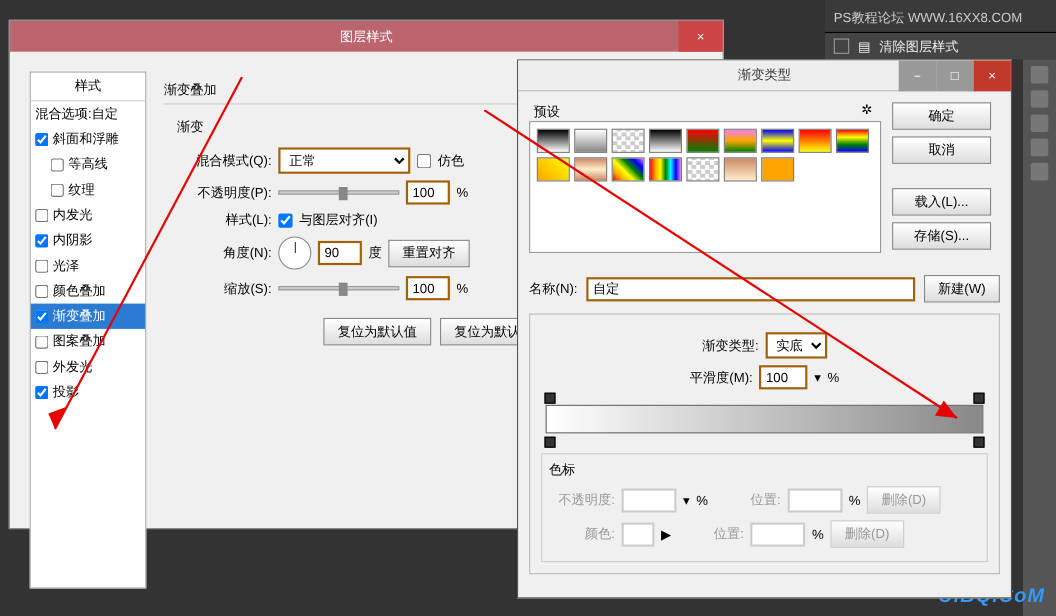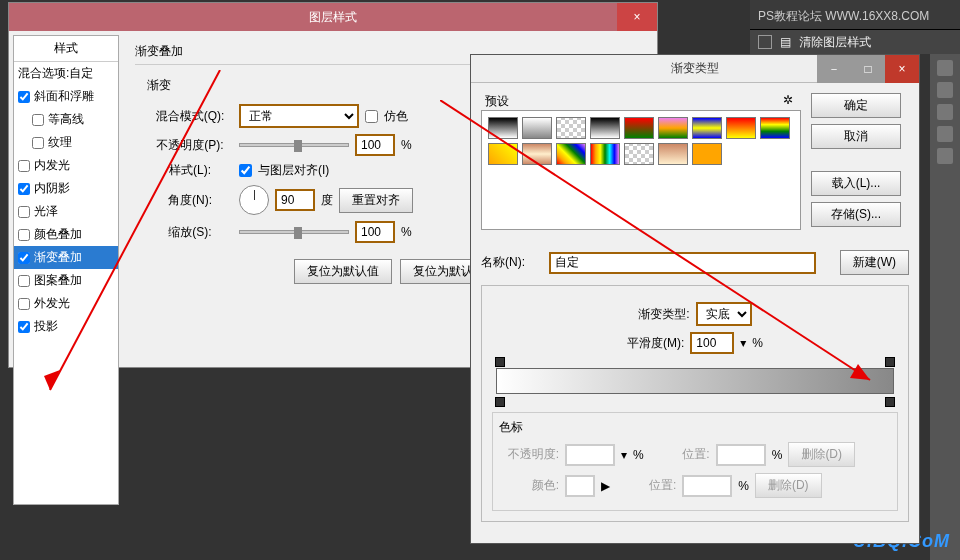--- a/index.html
+++ b/index.html
@@ -6,51 +6,51 @@
 body{width:960px;height:560px;background:#333;position:relative;overflow:hidden}
 .bg-bar{position:absolute;right:0;top:0;width:210px;height:30px;background:#3a3a3a;color:#ccc;padding:8px;border-bottom:1px solid #000}
 .bg-menu{position:absolute;right:0;top:30px;width:210px;height:24px;background:#444;color:#eee;padding:4px 8px;display:flex;align-items:center;gap:8px}
 .bg-menu .doc{width:14px;height:14px;border:1px solid #999}
 .bg-side{position:absolute;right:0;top:54px;width:30px;height:506px;background:#555}
 .bg-side div{width:16px;height:16px;margin:6px auto;background:#777;border-radius:2px}
 .watermark{position:absolute;right:10px;bottom:8px;color:#39f;font-size:18px;font-weight:bold;font-style:italic;letter-spacing:1px}
 .win{position:absolute;background:#f0f0f0;border:1px solid #888}
 .titlebar{height:28px;display:flex;align-items:center;justify-content:center;background:#bb656f;color:#fff;position:relative}
 .close{position:absolute;right:0;top:0;width:40px;height:28px;background:#c44;color:#fff;display:flex;align-items:center;justify-content:center}
-.win1{left:8px;top:2px;width:650px;height:366px}
-.win1 .body{display:flex;height:492px;padding:4px;gap:8px}
+.win1{left:8px;top:18px;width:650px;height:463px}
+.win1 .body{display:flex;height:492px;padding:18px;gap:8px}
 .style-list{width:106px;border:1px solid #aaa;background:#fff;height:470px}
 .style-list .hd{padding:4px 6px;border-bottom:1px solid #ccc;text-align:center}
 .style-list .row{padding:3px 4px;display:flex;align-items:center;gap:4px}
 .style-list .row.sel{background:#2a7bd1;color:#fff}
 .style-list .row.indent{padding-left:18px}
 .style-list input[type=checkbox]{width:12px;height:12px}
 .right-pane{flex:1;padding:4px 8px}
 .section-title{padding:4px 0}
 .frow{display:flex;align-items:center;gap:6px;margin:6px 0}
-.frow label{min-width:86px;text-align:center;display:inline-block}
+.frow label{min-width:86px;text-align:right;display:inline-block}
 select,input[type=text]{font-size:12px;border:2px solid #a16207;padding:2px 4px;background:#fff}
 .slider{width:110px;height:4px;background:#ccc;border:1px solid #999;display:inline-block;position:relative}
 .slider::after{content:"";position:absolute;left:50%;top:-4px;width:8px;height:12px;background:#888}
 .grad-prev{width:120px;height:18px;background:linear-gradient(to right,#666,#ddd);border:1px solid #666;display:inline-block}
 .btn{border:1px solid #888;background:linear-gradient(#fff,#ddd);padding:3px 12px;cursor:pointer}
 .btns{display:flex;gap:8px;justify-content:center;margin-top:16px}
 .dial{width:30px;height:30px;border:1px solid #888;border-radius:50%;position:relative;background:#fff}
 .dial::after{content:"";position:absolute;left:50%;top:4px;width:1px;height:10px;background:#333}
 .win2{left:470px;top:54px;width:450px;height:490px;z-index:5;border:1px solid #555}
 .win2 .titlebar{background:#eee;color:#333;border-bottom:1px solid #bbb;justify-content:center}
 .win2 .tb-right{position:absolute;right:0;top:0;display:flex;height:28px}
 .win2 .tb-btn{width:34px;height:28px;display:flex;align-items:center;justify-content:center;color:#fff}
 .min{background:#999}.max{background:#999}.win2 .close{background:#c0392b;position:static}
 .gbody{padding:10px;display:flex;gap:10px}
 .preset-box{border:1px solid #999;background:#fff;width:320px;height:120px;padding:6px}
 .preset-grid{display:grid;grid-template-columns:repeat(9,30px);gap:4px}
 .sw{width:30px;height:22px;border:1px solid #777}
 .rbtn{display:flex;flex-direction:column;gap:6px;width:90px}
-.name-row{display:flex;align-items:center;gap:24px;margin:10px}
+.name-row{display:flex;align-items:center;gap:8px;margin:10px}
 .name-row input{flex:1}
 .gsection{border:1px solid #bbb;margin:8px 10px;padding:10px}
 .gradient-bar{height:26px;background:linear-gradient(to right,#fff,#888);border:1px solid #666;margin:14px 4px;position:relative}
 .gstop{position:absolute;width:10px;height:10px;background:#333;border:1px solid #000}
 .gstop.tl{top:-12px;left:-2px}.gstop.tr{top:-12px;right:-2px}
 .gstop.bl{bottom:-14px;left:-2px}.gstop.br{bottom:-14px;right:-2px}
 .cstop{border:1px solid #999}
 .csrow{display:flex;align-items:center;gap:6px;margin:6px 0}
 .csrow label{min-width:60px;text-align:right;color:#999}
 .csrow input{width:50px;color:#999;border-color:#ccc}

